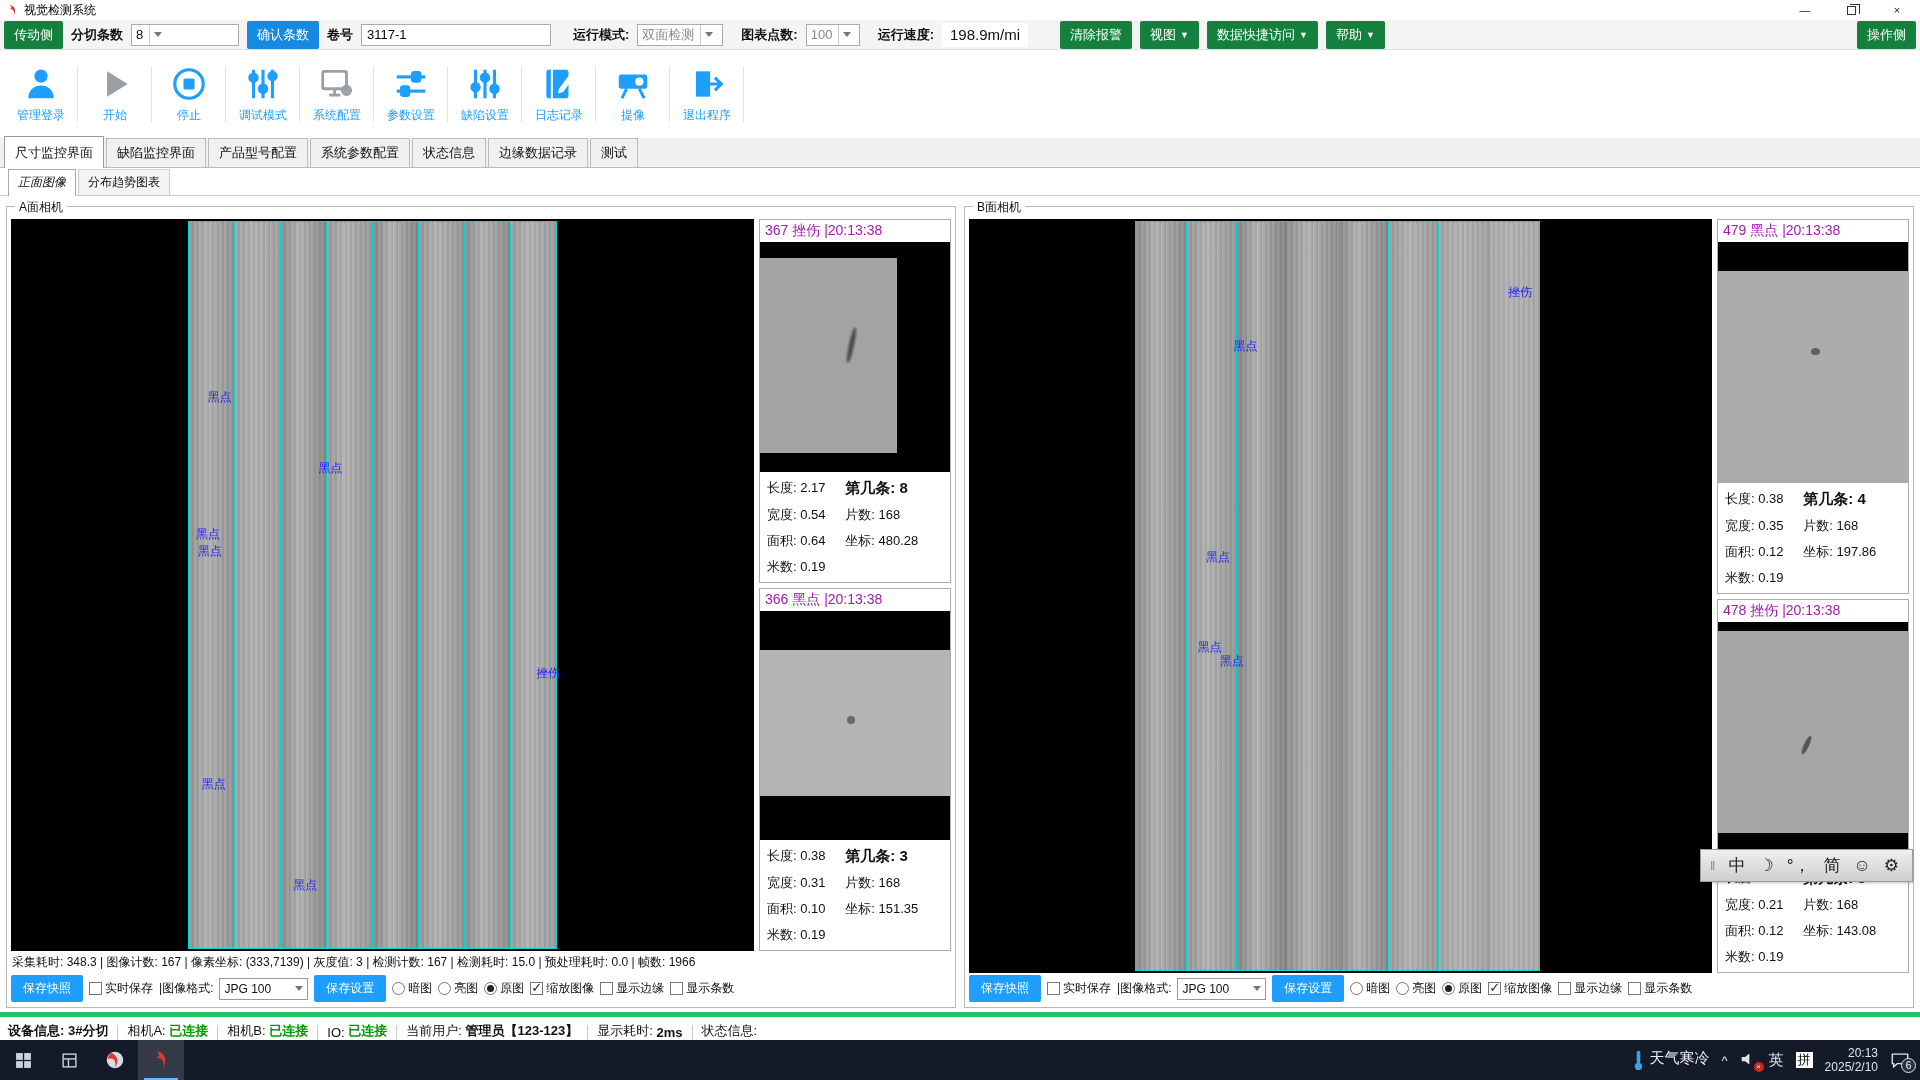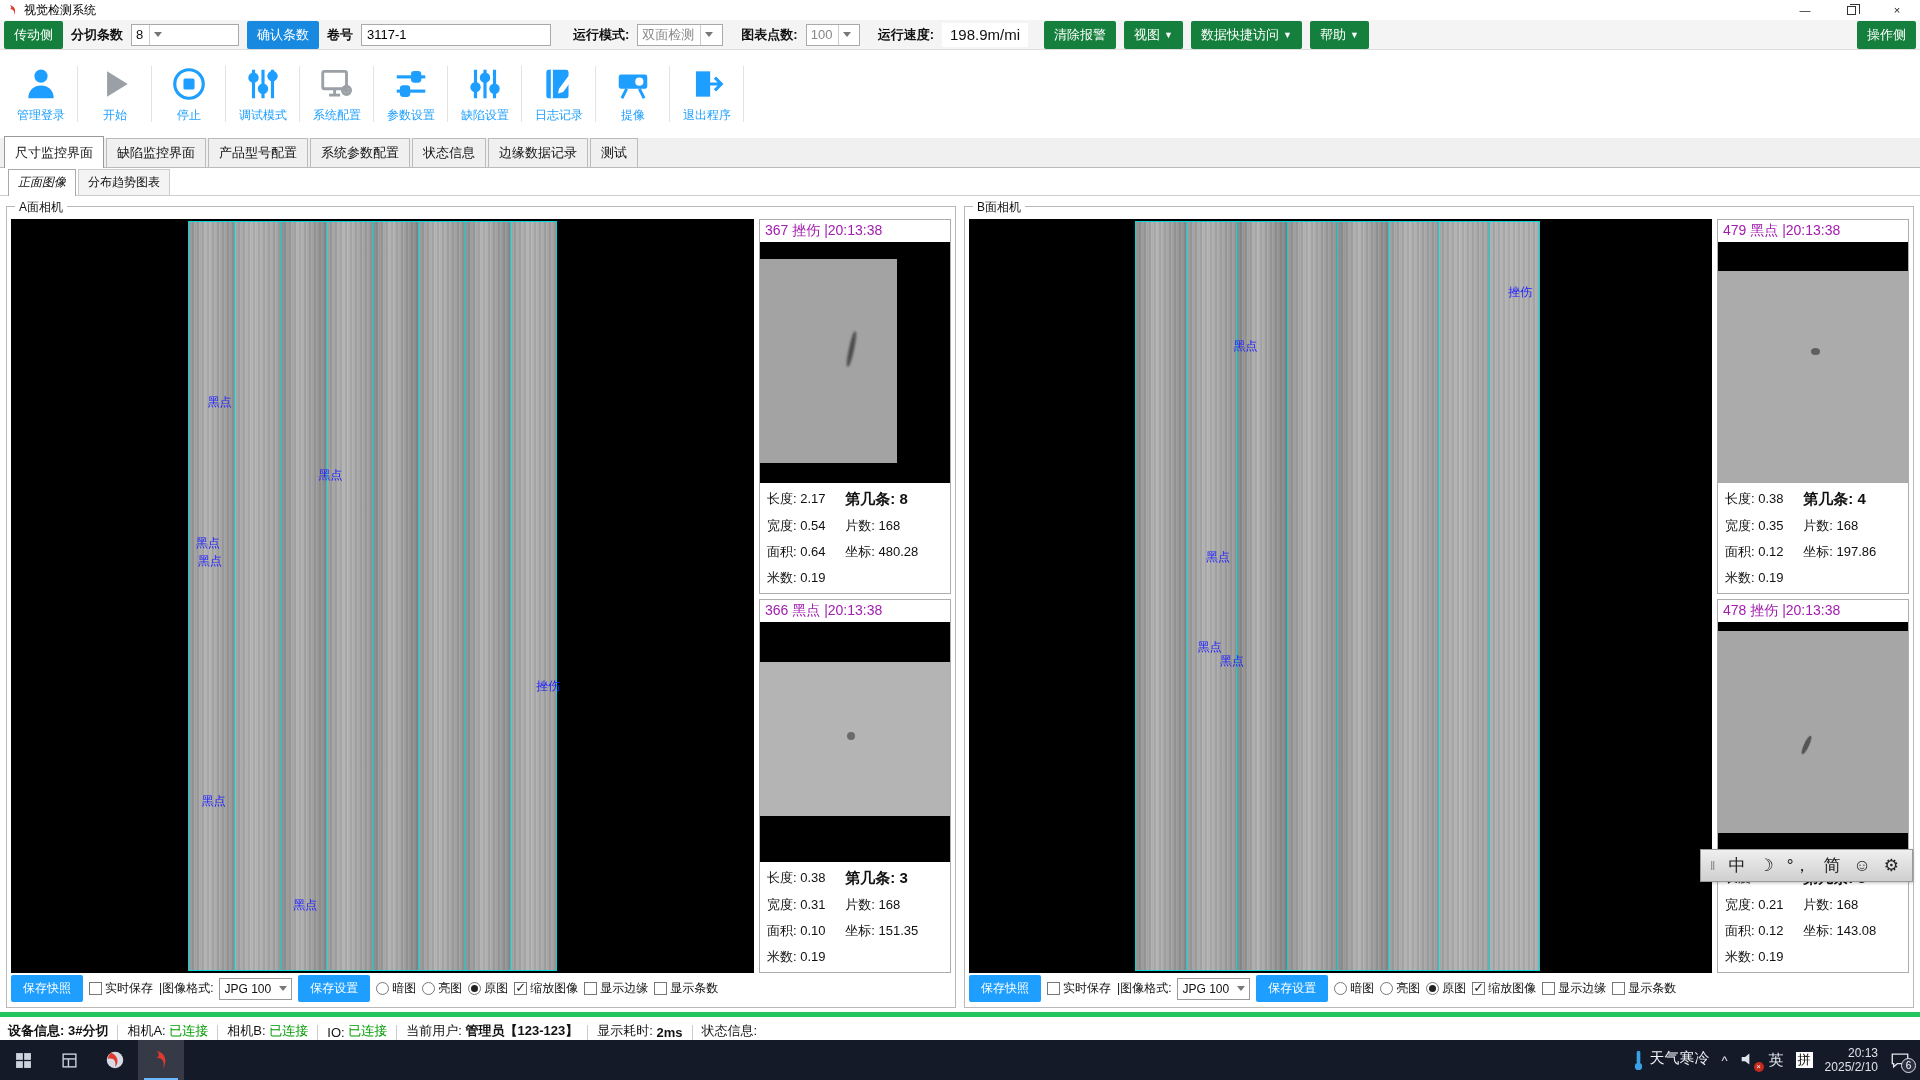--- a/index.html
+++ b/index.html
@@ -77,28 +77,28 @@
 
   
   .panel-status { font-size:12px; padding:3px 1px 2px; white-space:nowrap; overflow:hidden; flex:0 0 auto; }
   .panel-controls { display:flex; align-items:center; gap:6px; font-size:12px; padding:2px 0 1px; flex:0 0 auto; white-space:nowrap; }
   .btn-small { background:#1e9fff; color:#fff; border:none; padding:5px 12px; font-size:12px; border-radius:2px; white-space:nowrap; }
   .chk { width:13px; height:13px; border:1px solid #777; background:#fff; display:inline-block; position:relative; flex:0 0 auto; }
   .chk.checked::after { content:'✓'; position:absolute; top:-3px; left:0px; font-size:13px; color:#222; }
   .rad { width:13px; height:13px; border:1px solid #777; border-radius:50%; background:#fff; display:inline-block; position:relative; flex:0 0 auto; }
   .rad.selected::after { content:''; position:absolute; top:2px; left:2px; width:7px; height:7px; border-radius:50%; background:#222; }
   .ctl-group { display:flex; align-items:center; gap:3px; }
-  .mini-select { border:1px solid #999; background:#fff; height:22px; display:inline-flex; align-items:center; gap:8px; padding:0 4px; font-size:12px; }
+  .mini-select { border:1px solid #999; background:#fff; height:22px; display:inline-flex; align-items:center; gap:24px; padding:0 4px; font-size:12px; }
   .mini-select .dd-arrow { width:0; height:0; border-left:4px solid transparent; border-right:4px solid transparent; border-top:5px solid #777; }
 
   
   .statusbar { height:28px; background:#fff; border-top:5px solid #22c55e; display:flex; align-items:flex-end; font-size:13px; padding:0 8px; flex:0 0 auto; white-space:nowrap; }
   .statusbar .sep { width:1px; height:65%; background:#ccc; margin:0 9px; }
   .bold { font-weight:bold; }
-  .green { color:#009b00; font-weight:normal; }
+  .green { color:#009b00; font-weight:bold; }
 
   
   .taskbar { height:40px; background:#141a28; display:flex; align-items:center; color:#dfe3ea; flex:0 0 auto; }
   .tb-btn { width:46px; height:40px; display:flex; align-items:center; justify-content:center; }
   .tb-btn svg { width:17px; height:17px; }
   .tb-app { width:46px; height:40px; display:flex; align-items:center; justify-content:center; position:relative; }
   .tb-app svg { width:22px; height:22px; }
   .tb-app.active { background:rgba(255,255,255,.14); }
   .tb-app.active::after { content:''; position:absolute; bottom:0; left:6px; right:6px; height:2px; background:#6fb7ff; }
   .tb-right { margin-left:auto; display:flex; align-items:center; gap:12px; padding-right:10px; }
@@ -154,21 +154,21 @@
   </div>
   <span class="lbl" style="margin-left:10px">图表点数:</span>
   <div class="dd gray" style="width:54px">
     <span class="val">100</span>
     <span class="dd-split">
         <span class="dd-arrow"></span>
       </span>
   </div>
   <span class="lbl" style="margin-left:10px">运行速度:</span>
   <span class="speed-box">198.9m/mi</span>
-  <button class="btn-blue" style="margin-left:8px">清除报警</button>
+  <button class="btn-blue" style="margin-left:24px">清除报警</button>
   <button class="btn-blue">
     <span>视图</span>
       <span class="caret">▼</span>
   </button>
   <button class="btn-blue">
     <span>数据快捷访问</span>
       <span class="caret">▼</span>
   </button>
   <button class="btn-blue">
     <span>帮助</span>
@@ -336,20 +336,21 @@
             <div class="stat"><span>片数:</span> <span>168</span></div>
             <div class="stat"><span>面积:</span> <span>0.10</span></div>
             <div class="stat"><span>坐标:</span> <span>151.35</span></div>
             <div class="stat"><span>米数:</span> <span>0.19</span></div>
             <div class="stat"></div>
           </div>
         </div>
 
       </div>
     </div>
+    <div class="panel-status">采集耗时: 348.3 | 图像计数: 167 | 像素坐标: (333,7139) | 灰度值: 3 | 检测计数: 167 | 检测耗时: 15.0 | 预处理耗时: 0.0 | 帧数: 1966</div>
     <div class="panel-controls">
       <button class="btn-small">保存快照</button>
       <span class="ctl-group">
           <span class="chk"></span>
           <span>实时保存</span>
         </span>
       <span>|<span>图像格式:</span></span>
       <span class="mini-select">
           <span>JPG 100</span>
           <span class="dd-arrow"></span>

